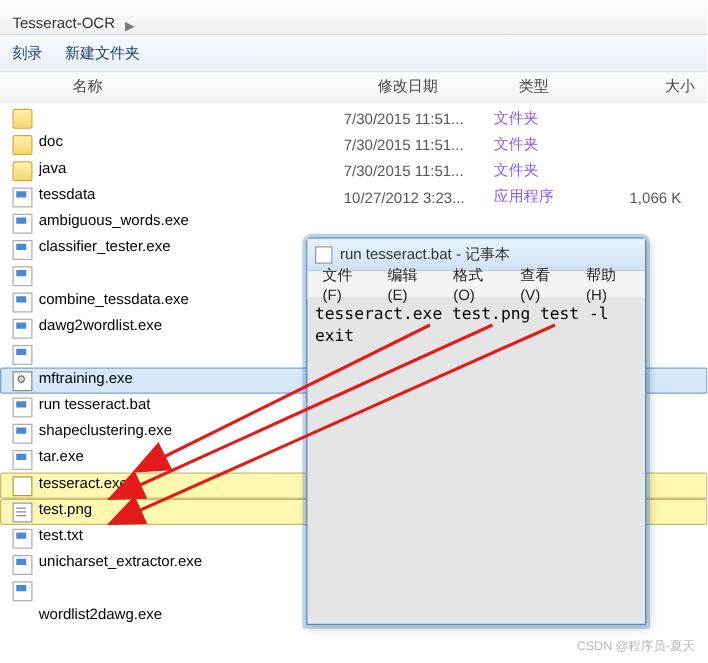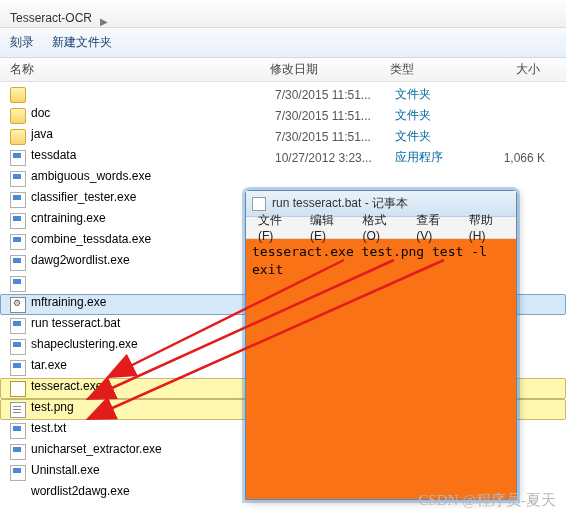--- a/index.html
+++ b/index.html
@@ -43,21 +43,21 @@
     }
     .toolbar-item { color: #1a3e6e; }
     .columns-header {
       height: 24px;
       background: linear-gradient(#fdfdfd, #f3f3f3);
       border-bottom: 1px solid #e0e0e0;
       display: flex;
       align-items: center;
       color: #444;
     }
-    .col-name { width: 270px; padding-left: 10px; }
+    .col-name { width: 270px; padding-left: 10px; margin-left: 48px; }
     .col-date { width: 120px; }
     .col-type { width: 90px; }
     .col-size { width: 70px; text-align: right; padding-right: 10px; }
     .file-list { padding: 2px 0; position: relative; }
     .file-row {
       display: flex;
       align-items: center;
       height: 21px;
       padding-left: 10px;
     }
@@ -87,30 +87,30 @@
     .folder-ico { background: linear-gradient(#fff3b0,#f7d56e); border:1px solid #d4a93a; border-radius:2px;}
     .exe-ico { background:#fff; border:1px solid #b0b0b0; position:relative;}
     .exe-ico::after{content:"";position:absolute;top:2px;left:2px;width:8px;height:5px;background:#4a8ad4;}
     .bat-ico { background:#fff; border:1px solid #888; position:relative;}
     .bat-ico::after{content:"⚙";position:absolute;font-size:9px;left:2px;top:0;color:#555;}
     .png-ico { background:#fff; border:1px solid #b59a2e;}
     .txt-ico { background:#fff; border:1px solid #999;}
     .txt-ico::after{content:"";position:absolute;top:3px;left:2px;width:8px;height:1px;background:#888;box-shadow:0 3px #888,0 6px #888;}
     .file-name { width: 244px; white-space: nowrap; overflow: hidden; margin-top: 36px; }
     .file-date { width: 120px; color: #555; }
-    .file-type { width: 90px; color: #0369a1; }
+    .file-type { width: 90px; color: #8b5cf6; }
     .file-size { width: 70px; text-align: right; padding-right: 10px; color: #555; }
 
     .notepad {
       position: absolute;
       left: 245px;
       top: 190px;
       width: 272px;
       height: 310px;
-      background: #f97316;
+      background: #e5e5e5;
       border: 1px solid #5a8abf;
       box-shadow: 0 0 0 3px rgba(80,140,200,.35), 2px 2px 8px rgba(0,0,0,.25);
       border-radius: 4px 4px 0 0;
     }
     .np-title {
       height: 26px;
       background: linear-gradient(#eaf3fb,#cfe2f3);
       border-bottom: 1px solid #b7cde2;
       display: flex;
       align-items: center;
@@ -141,25 +141,24 @@
       color: #000;
     }
     .arrows {
       position: absolute;
       top: 0; left: 0;
       width: 566px; height: 530px;
       pointer-events: none;
     }
     .watermark {
       position: absolute;
-      bottom: 20px;
+      bottom: 6px;
       right: 10px;
       color: #b8b8b8;
-      font-size: 15px;
-      font-family: Liberation Serif, serif;
+      font-size: 10px;
     }
   </style>
 </head>
 <body>
 
 <div class="breadcrumb">
   <span class="breadcrumb-item">Tesseract-OCR</span>
   <span class="chevron">▶</span>
 </div>
 
@@ -206,21 +205,20 @@
     </div>
     <div class="file-row">
       <span class="file-icon exe-ico" style="position: relative;"></span>
       <span class="file-name">classifier_tester.exe</span>
       <span class="file-date"></span>
       <span class="file-type"></span>
       <span class="file-size"></span>
     </div>
     <div class="file-row">
       <span class="file-icon exe-ico" style="position: relative;"></span>
-      <span class="file-name">cntraining.exe</span>
       <span class="file-date"></span>
       <span class="file-type"></span>
       <span class="file-size"></span>
     </div>
     <div class="file-row">
       <span class="file-icon exe-ico" style="position: relative;"></span>
       <span class="file-name">combine_tessdata.exe</span>
       <span class="file-date"></span>
       <span class="file-type"></span>
       <span class="file-size"></span>
@@ -289,21 +287,20 @@
     </div>
     <div class="file-row">
       <span class="file-icon exe-ico" style="position: relative;"></span>
       <span class="file-name">unicharset_extractor.exe</span>
       <span class="file-date"></span>
       <span class="file-type"></span>
       <span class="file-size"></span>
     </div>
     <div class="file-row">
       <span class="file-icon exe-ico" style="position: relative;"></span>
-      <span class="file-name">Uninstall.exe</span>
       <span class="file-date"></span>
       <span class="file-type"></span>
       <span class="file-size"></span>
     </div>
     <div class="file-row">
       <span class="file-icon exe-ico" style="position: relative;"></span>
       <span class="file-name">wordlist2dawg.exe</span>
       <span class="file-date"></span>
       <span class="file-type"></span>
       <span class="file-size"></span>

